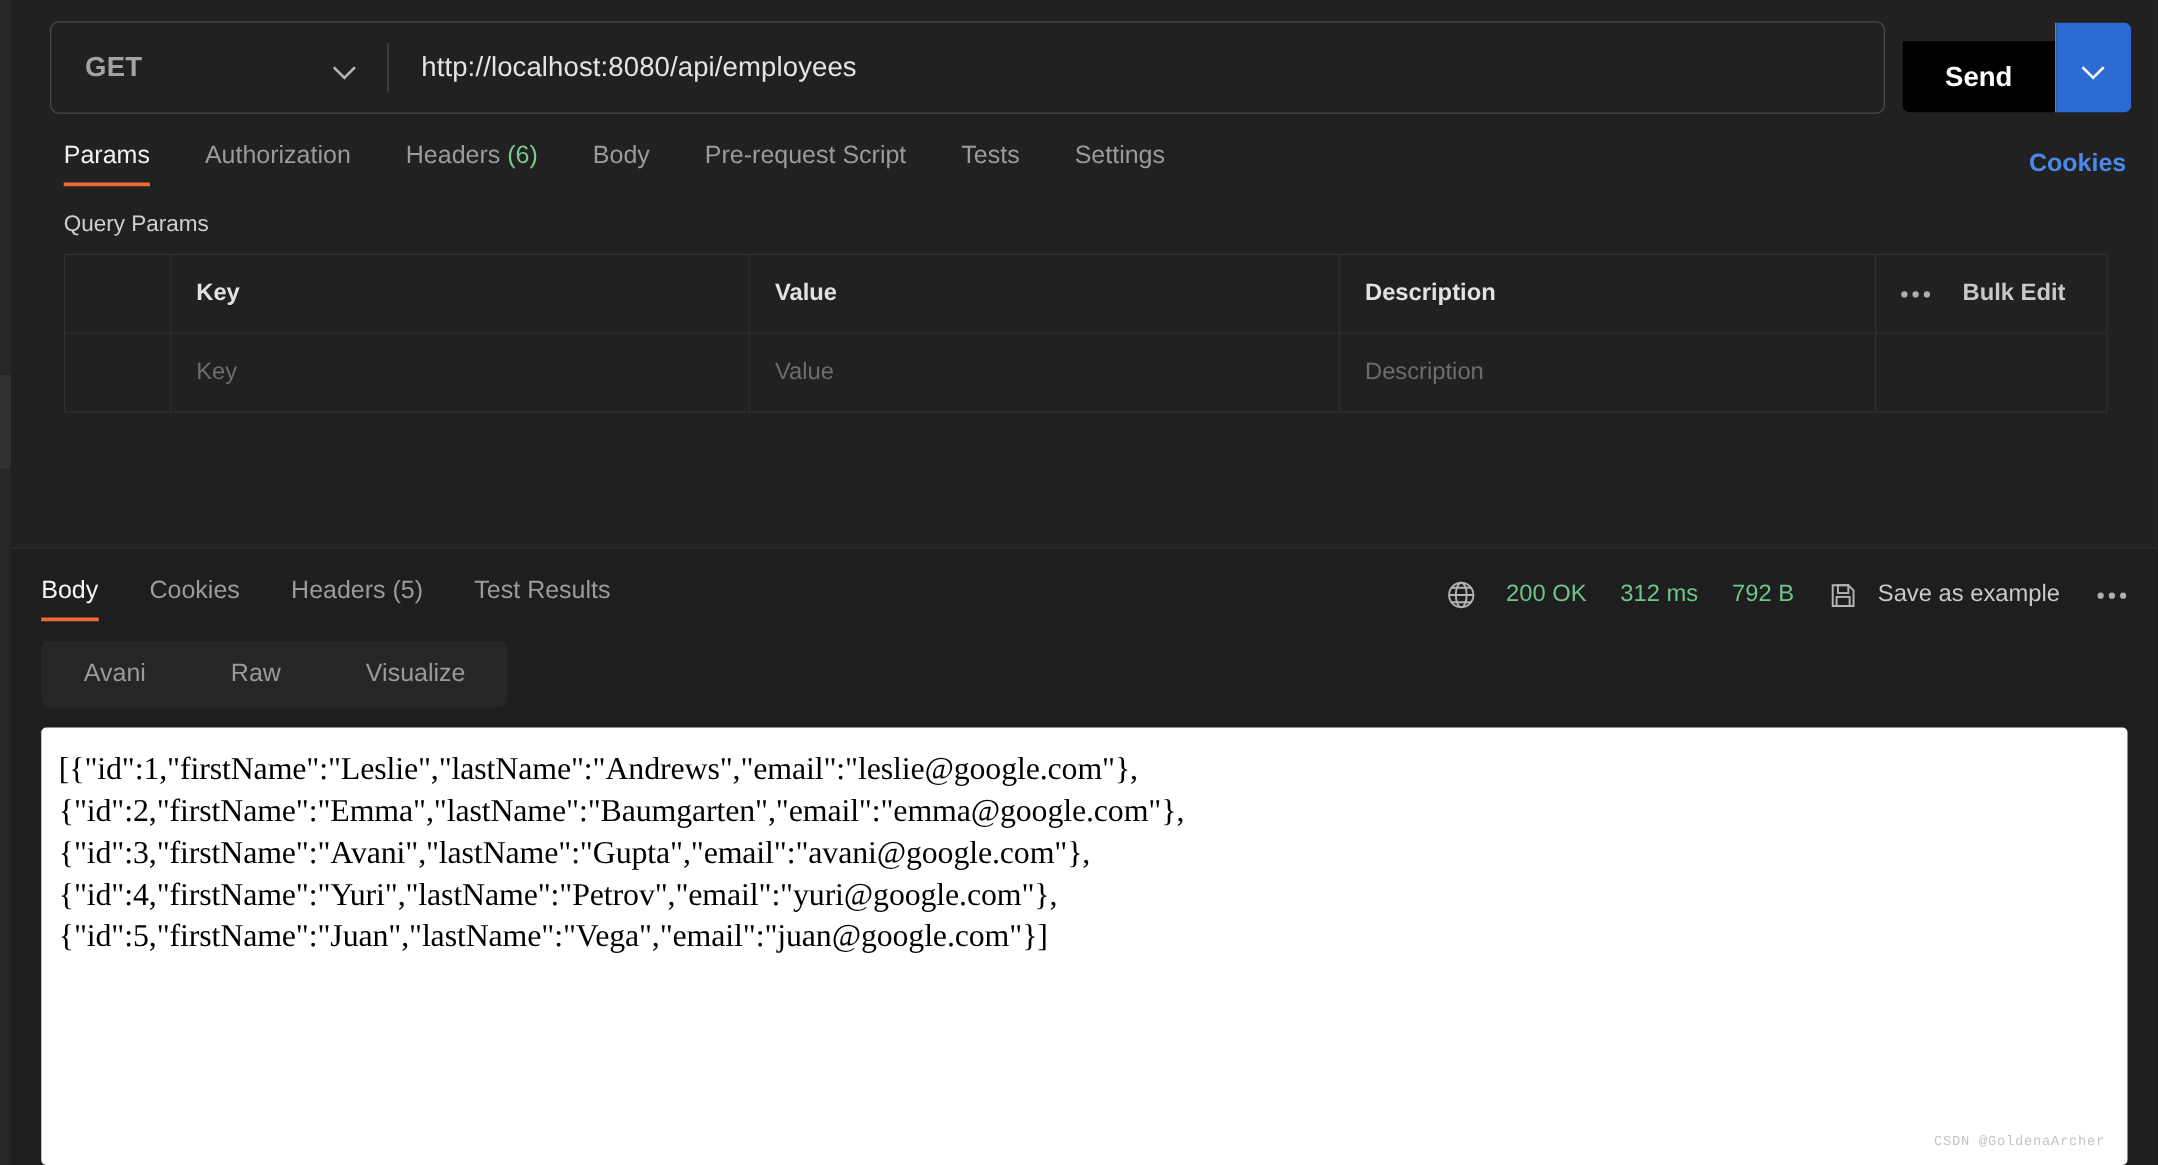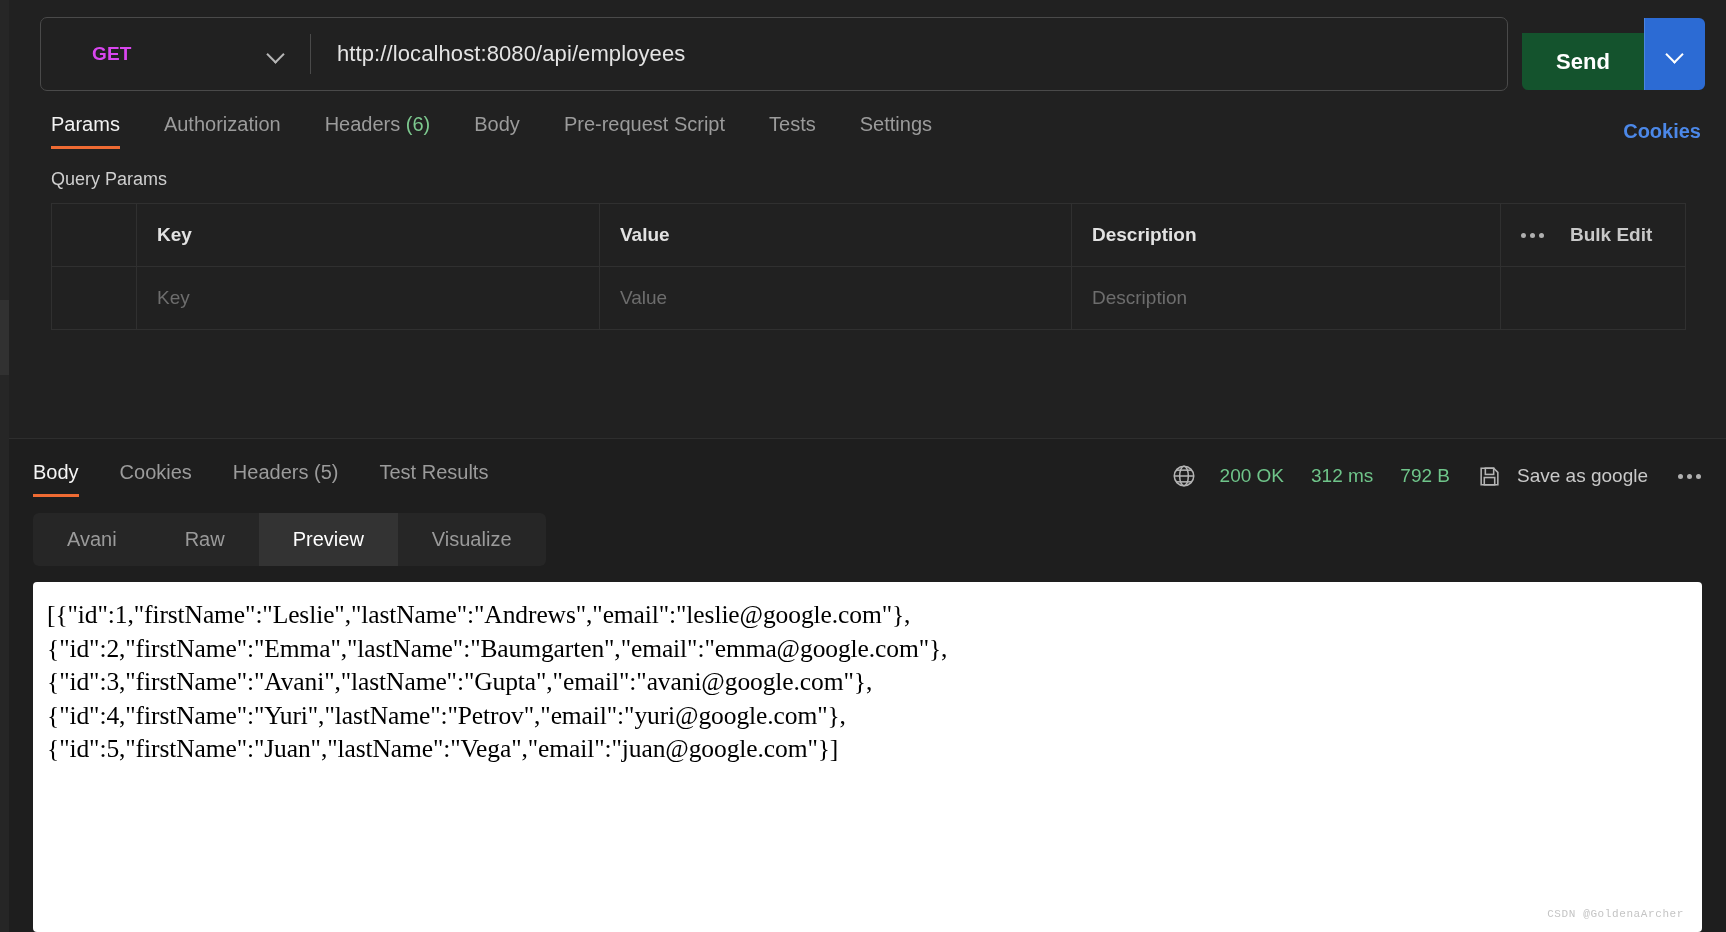--- a/index.html
+++ b/index.html
@@ -68,25 +68,24 @@
   .method-select {
     width: 217px;
     display: flex;
     align-items: center;
     justify-content: space-between;
     padding: 0 25px 0 27px;
     cursor: pointer;
     user-select: none;
   }
   .method-label {
-    color: #d946ef;
-    font-size: 19px;
+    color: #a3a3a3;
+    font-size: 22px;
     font-weight: 700;
     letter-spacing: .2px;
-    margin-left: 24px;
   }
   .chev {
     width: 17px; height: 17px;
     position: relative;
   }
   .chev::before {
     content: "";
     position: absolute;
     left: 1px; top: 2px;
     width: 11px; height: 11px;
@@ -112,21 +111,21 @@
     letter-spacing: .1px;
   }
 
   .send-group {
     display: flex;
     height: 72px;
     border-radius: 6px;
     overflow: hidden;
   }
   .send-btn {
-    background: #14532d;
+    background: #000000;
     color: #fff;
     font-size: 22px;
     font-weight: 700;
     width: 122px;
     display: flex;
     align-items: center;
     justify-content: center;
     cursor: pointer;
     border: none;
     font-family: inherit;
@@ -446,34 +445,33 @@
         <span class="stat">200 OK</span>
         <span class="stat">312 ms</span>
         <span class="stat">792 B</span>
         <span class="save-ico">
           <svg width="25" height="25" viewBox="0 0 24 24" fill="none" stroke="#b4b4b4" stroke-width="1.5">
             <path d="M4 4h12l4 4v12H4z"></path>
             <rect x="8" y="4" width="8" height="6"></rect>
             <rect x="7" y="13" width="10" height="7"></rect>
           </svg>
         </span>
-        <span class="save-label">Save as google</span>
+        <span class="save-label">Save as example</span>
         <span class="dots-ico">
             <i></i>
             <i></i>
             <i></i>
           </span>
       </div>
     </div>
 
     <div class="seg-row">
       <div class="segmented">
         <div class="seg">Avani</div>
         <div class="seg">Raw</div>
-        <div class="seg active">Preview</div>
         <div class="seg">Visualize</div>
       </div>
     </div>
 
     <div class="preview-wrap">
       <div class="preview-text">[{"id":1,"firstName":"Leslie","lastName":"Andrews","email":"leslie@google.com"},
 {"id":2,"firstName":"Emma","lastName":"Baumgarten","email":"emma@google.com"},
 {"id":3,"firstName":"Avani","lastName":"Gupta","email":"avani@google.com"},
 {"id":4,"firstName":"Yuri","lastName":"Petrov","email":"yuri@google.com"},
 {"id":5,"firstName":"Juan","lastName":"Vega","email":"juan@google.com"}]</div>

